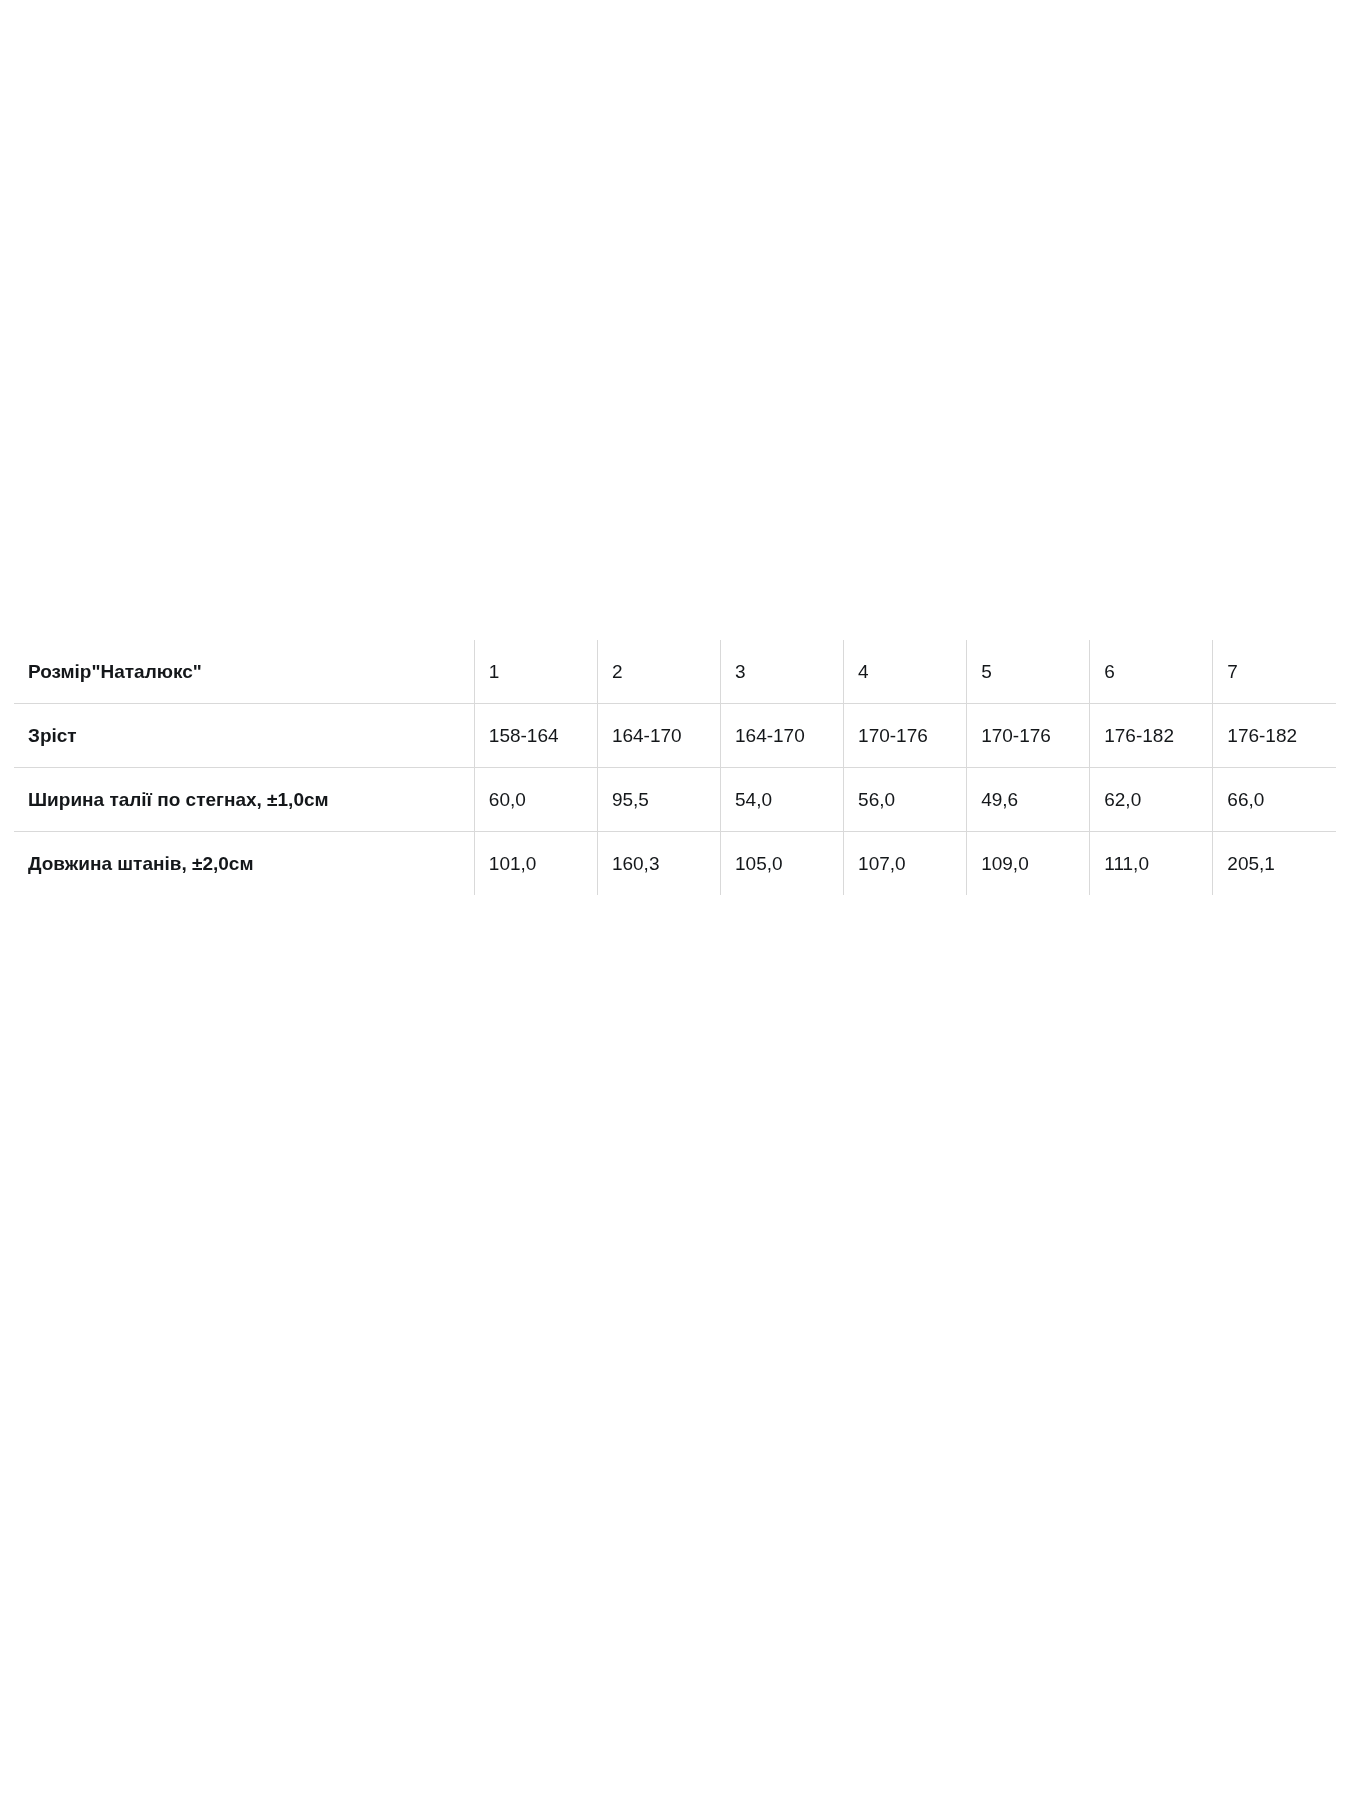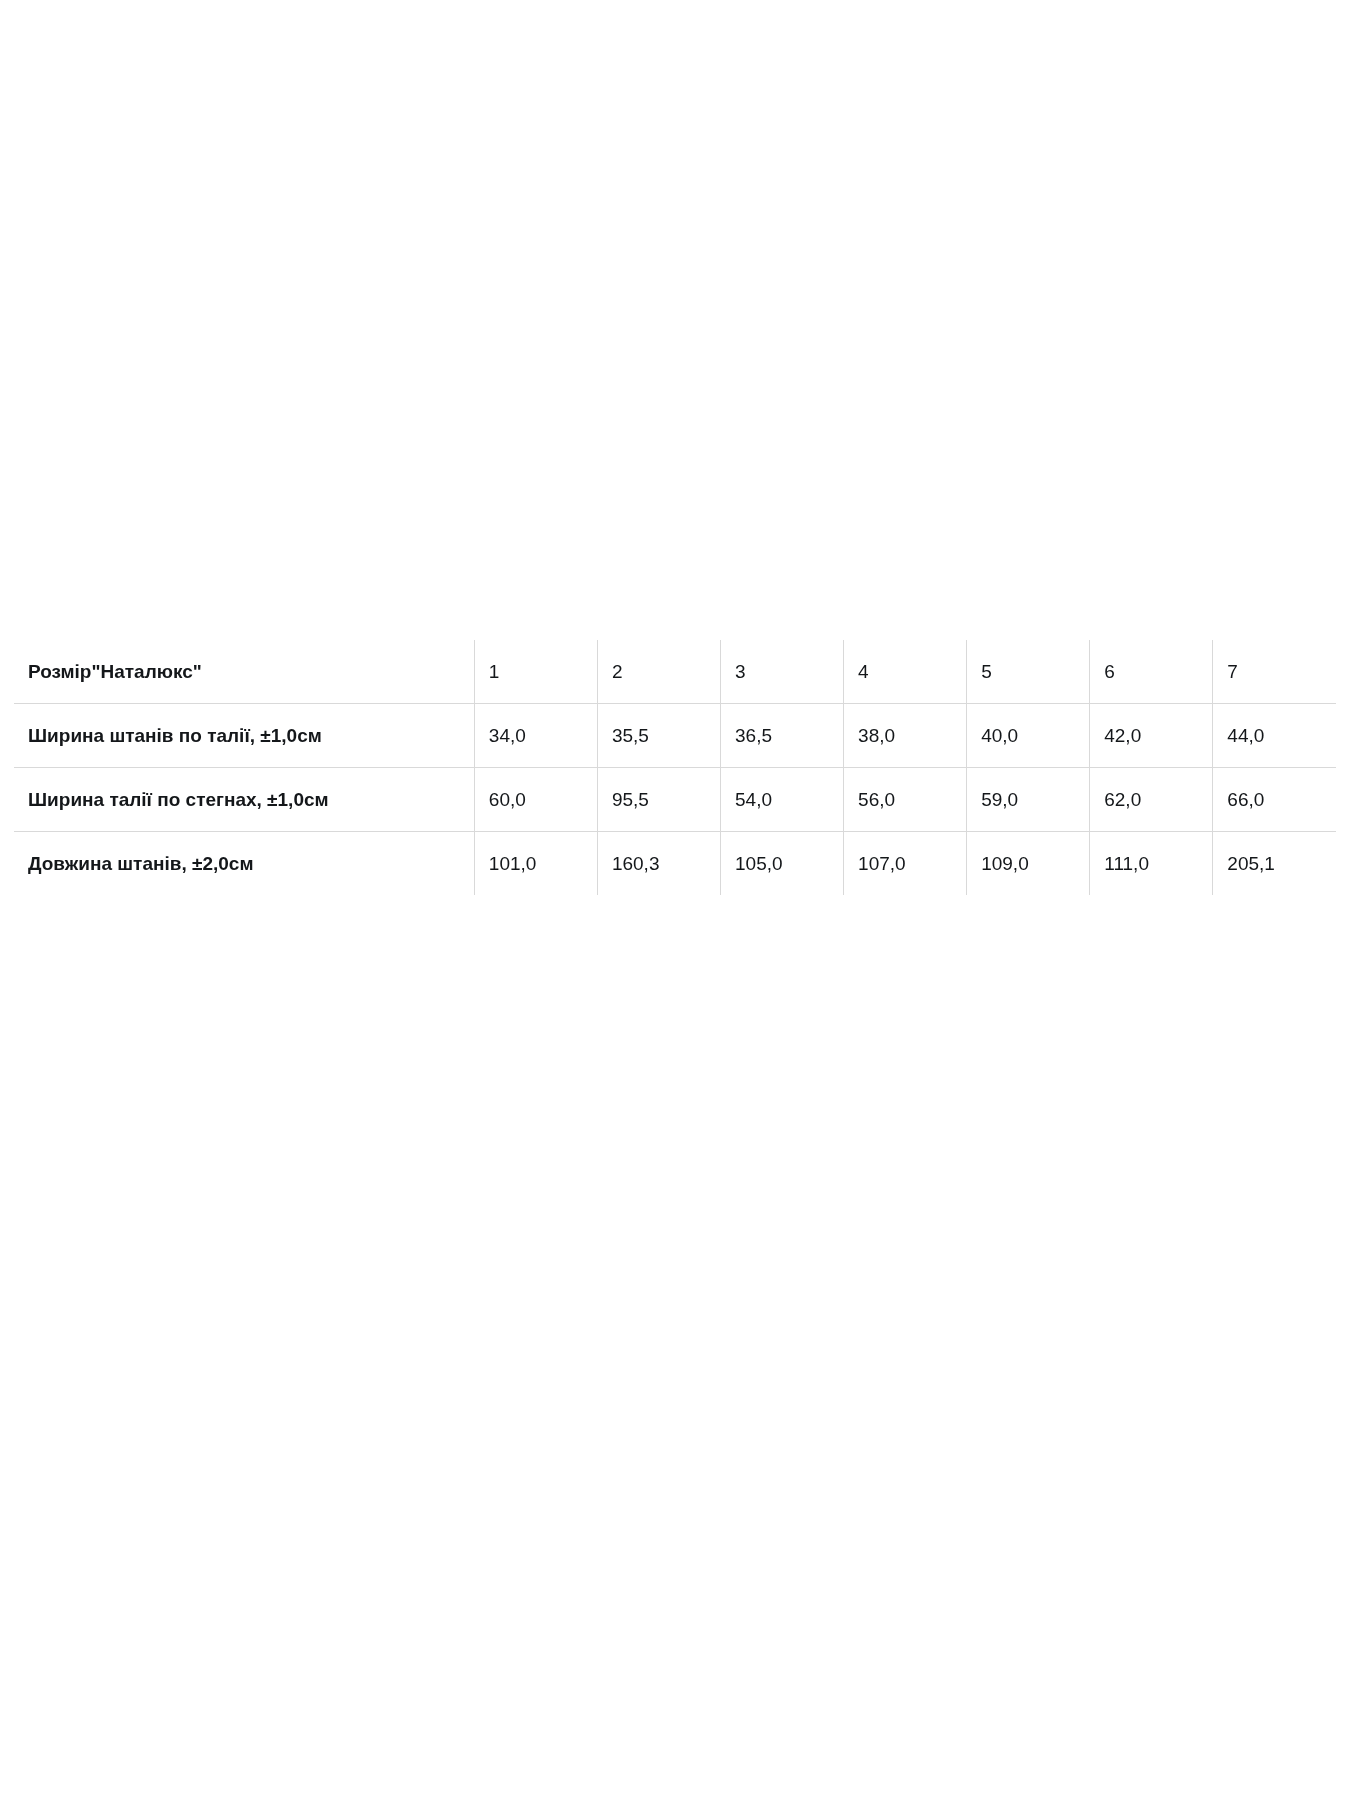--- a/index.html
+++ b/index.html
@@ -74,36 +74,36 @@
         <td class="row-label">Розмір"Наталюкс"</td>
         <td class="value-cell">1</td>
         <td class="value-cell">2</td>
         <td class="value-cell">3</td>
         <td class="value-cell">4</td>
         <td class="value-cell">5</td>
         <td class="value-cell">6</td>
         <td class="value-cell">7</td>
       </tr>
       <tr>
-        <td class="row-label">Ширина штанів по талії, ±1,0см</td>
-        <td class="value-cell">34,0</td>
-        <td class="value-cell">35,5</td>
-        <td class="value-cell">36,5</td>
-        <td class="value-cell">38,0</td>
-        <td class="value-cell">40,0</td>
-        <td class="value-cell">42,0</td>
-        <td class="value-cell">44,0</td>
+        <td class="row-label">Зріст</td>
+        <td class="value-cell">158-164</td>
+        <td class="value-cell">164-170</td>
+        <td class="value-cell">164-170</td>
+        <td class="value-cell">170-176</td>
+        <td class="value-cell">170-176</td>
+        <td class="value-cell">176-182</td>
+        <td class="value-cell">176-182</td>
       </tr>
       <tr>
         <td class="row-label">Ширина талії по стегнах, ±1,0см</td>
         <td class="value-cell">60,0</td>
         <td class="value-cell">95,5</td>
         <td class="value-cell">54,0</td>
         <td class="value-cell">56,0</td>
-        <td class="value-cell">59,0</td>
+        <td class="value-cell">49,6</td>
         <td class="value-cell">62,0</td>
         <td class="value-cell">66,0</td>
       </tr>
       <tr>
         <td class="row-label">Довжина штанів, ±2,0см</td>
         <td class="value-cell">101,0</td>
         <td class="value-cell">160,3</td>
         <td class="value-cell">105,0</td>
         <td class="value-cell">107,0</td>
         <td class="value-cell">109,0</td>

